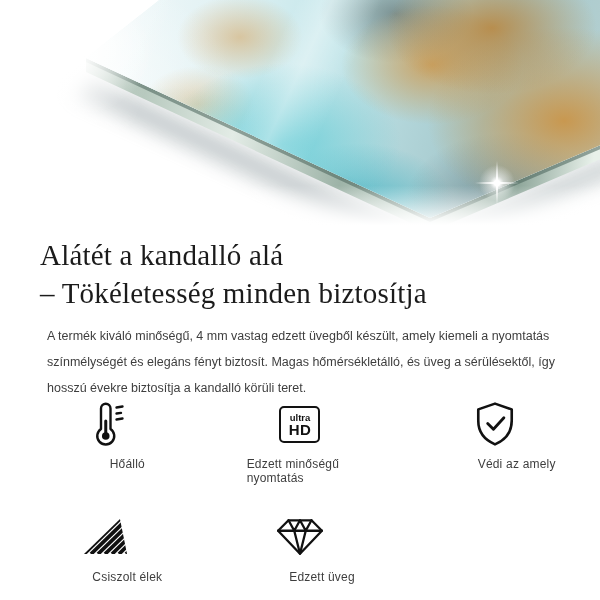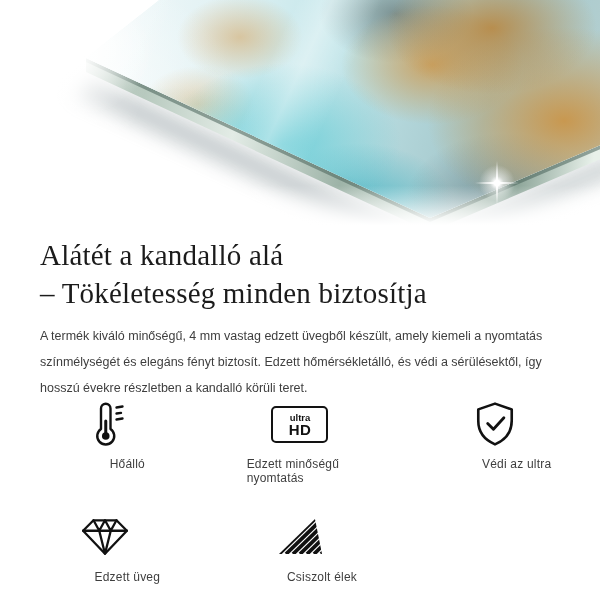--- a/index.html
+++ b/index.html
@@ -72,33 +72,33 @@
       linear-gradient(to bottom, rgba(255,255,255,0) 80%, #fff 97%);
   }
 
   
   .content { position:absolute; left:40px; right:40px; top:236px; }
   h1 {
     font-family:"Liberation Serif", serif; font-weight:400;
     font-size:29px; line-height:38px; color:#1b1b1b; letter-spacing:.2px;
   }
   .desc { margin-top:11px; font-size:12.5px; line-height:26px; color:#3e3e3e; }
-  .desc span { display:block; white-space:nowrap; }
+  .desc span { display:block; white-space:nowrap;margin-left:7px; }
 
   
   .features {
     position:absolute; left:8px; top:400px; width:584px;
     display:grid; grid-template-columns:repeat(3,1fr); row-gap:28px;
   }
   .feature { display:flex; flex-direction:column; align-items:center; }
   .icon-box { height:48px; display:flex; align-items:center; justify-content:center; color:#111; }
   .feature-label { margin-top:9px; font-size:12px; color:#3e3e3e; letter-spacing:.2px;margin-left:44px; }
 
   .uhd-box {
-    width:57px; height:37px; border:2.5px solid #121212; border-radius:5px;
+    width:41px; height:37px; border:2.5px solid #121212; border-radius:5px;
     display:flex; flex-direction:column; align-items:center; justify-content:center; line-height:1;
     padding-top:2px;
   }
   .uhd-top { font-size:9.5px; font-weight:700; color:#121212; }
   .uhd-bottom { font-size:15px; font-weight:800; color:#121212; letter-spacing:.3px; }
 
   svg { display:block; }
 </style>
 </head>
 <body>
@@ -115,22 +115,22 @@
     <div class="hero-fade"></div>
   </div>
 
   <div class="content">
     <h1>
       <span>Alátét a kandalló alá</span><br>
       <span>– Tökéletesség minden biztosítja</span>
     </h1>
     <p class="desc">
       <span>A termék kiváló minőségű, 4 mm vastag edzett üvegből készült, amely kiemeli a nyomtatás</span>
-      <span>színmélységét és elegáns fényt biztosít. Edzett hőmérsékletálló, és védi a sérülésektől, így</span>
-      <span>hosszú évekre részletben a kandalló körüli teret.</span>
+      <span>színmélységét és elegáns fényt biztosít. Magas hőmérsékletálló, és üveg a sérülésektől, így</span>
+      <span>hosszú évekre biztosítja a kandalló körüli teret.</span>
     </p>
   </div>
 
   <div class="features">
 
     <div class="feature">
       <div class="icon-box">
         <svg width="48" height="48" viewBox="0 0 48 48" fill="none">
           <path d="M20 29 L20 8.5 A4.75 4.75 0 0 1 29.5 8.5 L29.5 29 A8.5 8.5 0 1 1 20 29 Z" stroke="#111" stroke-width="2.4" stroke-linejoin="round"></path>
           <line x1="24.75" y1="21" x2="24.75" y2="34" stroke="#111" stroke-width="3" stroke-linecap="round"></line>
@@ -151,33 +151,21 @@
       <div class="feature-label">Edzett minőségű nyomtatás</div>
     </div>
 
     <div class="feature">
       <div class="icon-box">
         <svg width="42" height="46" viewBox="0 0 40 44" fill="none">
           <path d="M20 2.5 L36 8 V19 C36 30 29.5 37.5 20 41.5 C10.5 37.5 4 30 4 19 V8 Z" stroke="#111" stroke-width="2.5" stroke-linejoin="round"></path>
           <path d="M13 21.5 l5.5 5.5 L28.5 16" stroke="#111" stroke-width="2.7" stroke-linecap="round" stroke-linejoin="round"></path>
         </svg>
       </div>
-      <div class="feature-label">Védi az ultra</div>
-    </div>
-
-    <div class="feature">
-      <div class="icon-box">
-        <svg width="48" height="40" viewBox="0 0 46 38" fill="none" stroke="#111" stroke-width="2.2" stroke-linejoin="round" stroke-linecap="round">
-          <path d="M12 3 H34 L44 13 L23 35 L2 13 Z"></path>
-          <path d="M2 13 H44"></path>
-          <path d="M12 3 L17.5 13 L23 3 L28.5 13 L34 3"></path>
-          <path d="M17.5 13 L23 35 L28.5 13"></path>
-        </svg>
-      </div>
-      <div class="feature-label">Edzett üveg</div>
+      <div class="feature-label">Védi az amely</div>
     </div>
 
     <div class="feature">
       <div class="icon-box">
         <svg width="48" height="40" viewBox="0 0 48 40">
           <defs>
             <clipPath id="triclip">
                 <polygon points="3,37 39,2 46,37"></polygon>
               </clipPath>
           </defs>
@@ -188,15 +176,27 @@
             <line x1="24" y1="37" x2="60" y2="2"></line>
             <line x1="31" y1="37" x2="67" y2="2"></line>
             <line x1="38" y1="37" x2="74" y2="2"></line>
             <line x1="45" y1="37" x2="81" y2="2"></line>
           </g>
         </svg>
       </div>
       <div class="feature-label">Csiszolt élek</div>
     </div>
 
+    <div class="feature">
+      <div class="icon-box">
+        <svg width="48" height="40" viewBox="0 0 46 38" fill="none" stroke="#111" stroke-width="2.2" stroke-linejoin="round" stroke-linecap="round">
+          <path d="M12 3 H34 L44 13 L23 35 L2 13 Z"></path>
+          <path d="M2 13 H44"></path>
+          <path d="M12 3 L17.5 13 L23 3 L28.5 13 L34 3"></path>
+          <path d="M17.5 13 L23 35 L28.5 13"></path>
+        </svg>
+      </div>
+      <div class="feature-label">Edzett üveg</div>
+    </div>
+
 
   </div>
 </div>
 
 </body></html>

